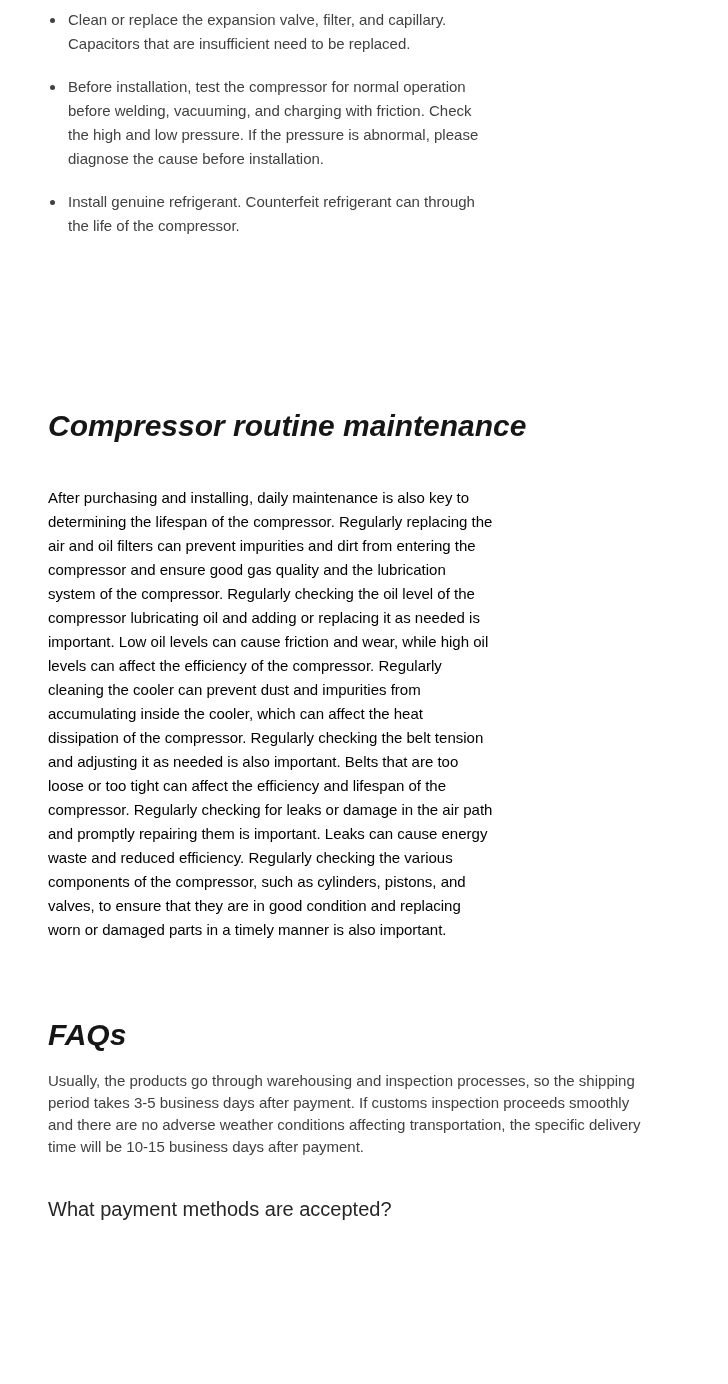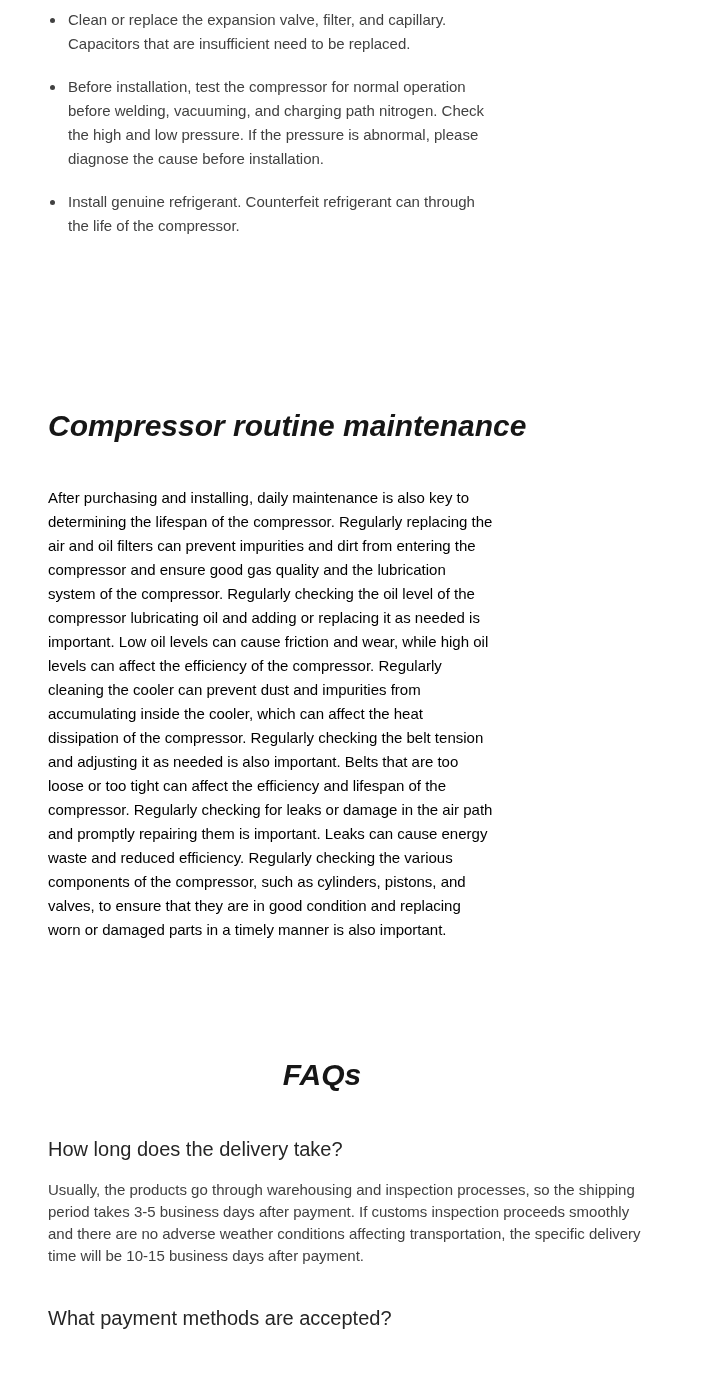--- a/index.html
+++ b/index.html
@@ -41,21 +41,21 @@
     color: #161616;
     font-style: italic;
   }
   .maintenance-paragraph {
     margin: 43px 0 0 0;
     width: 447px;
     font-size: 15px;
     line-height: 24px;
     color: #000000;
   }
-  .faq-heading { margin-top: 116px; text-align: center; }
+  .faq-heading { margin-top: 76px; }
   .faq-question {
     margin: 46px 0 0 0;
     font-size: 20px;
     line-height: 23px;
     font-weight: 400;
     color: #262626;
   }
   .faq-answer {
     margin: 18px 0 12px 0;
     width: 596px;
@@ -65,32 +65,31 @@
   }
   .faq-question-2 { margin-top: 40px; }
 </style>
 </head>
 <body>
 
 <div class="page">
 
   <ul class="tips-list">
     <li>Clean or replace the expansion valve, filter, and capillary. Capacitors that are insufficient need to be replaced.</li>
-    <li>Before installation, test the compressor for normal operation before welding, vacuuming, and charging path nitrogen. Check the high and low pressure. If the pressure is abnormal, please diagnose the cause before installation.</li>
+    <li>Before installation, test the compressor for normal operation before welding, vacuuming, and charging with friction. Check the high and low pressure. If the pressure is abnormal, please diagnose the cause before installation.</li>
     <li>Install genuine refrigerant. Counterfeit refrigerant can through the life of the compressor.</li>
   </ul>
 
   <h2 class="section-heading">Compressor routine maintenance</h2>
 
   <p class="maintenance-paragraph">After purchasing and installing, daily maintenance is also key to determining the lifespan of the compressor. Regularly replacing the air and oil filters can prevent impurities and dirt from entering the compressor and ensure good gas quality and the lubrication system of the compressor. Regularly checking the oil level of the compressor lubricating oil and adding or replacing it as needed is important. Low oil levels can cause friction and wear, while high oil levels can affect the efficiency of the compressor. Regularly cleaning the cooler can prevent dust and impurities from accumulating inside the cooler, which can affect the heat dissipation of the compressor. Regularly checking the belt tension and adjusting it as needed is also important. Belts that are too loose or too tight can affect the efficiency and lifespan of the compressor. Regularly checking for leaks or damage in the air path and promptly repairing them is important. Leaks can cause energy waste and reduced efficiency. Regularly checking the various components of the compressor, such as cylinders, pistons, and valves, to ensure that they are in good condition and replacing worn or damaged parts in a timely manner is also important.</p>
 
   <h2 class="section-heading faq-heading">FAQs</h2>
 
   <div class="faq-item">
-    <h3 class="faq-question">How long does the delivery take?</h3>
     <p class="faq-answer">Usually, the products go through warehousing and inspection processes, so the shipping period takes 3-5 business days after payment. If customs inspection proceeds smoothly and there are no adverse weather conditions affecting transportation, the specific delivery time will be 10-15 business days after payment.</p>
   </div>
 
   <div class="faq-item">
     <h3 class="faq-question faq-question-2">What payment methods are accepted?</h3>
   </div>
 
 </div>
 
 </body></html>

